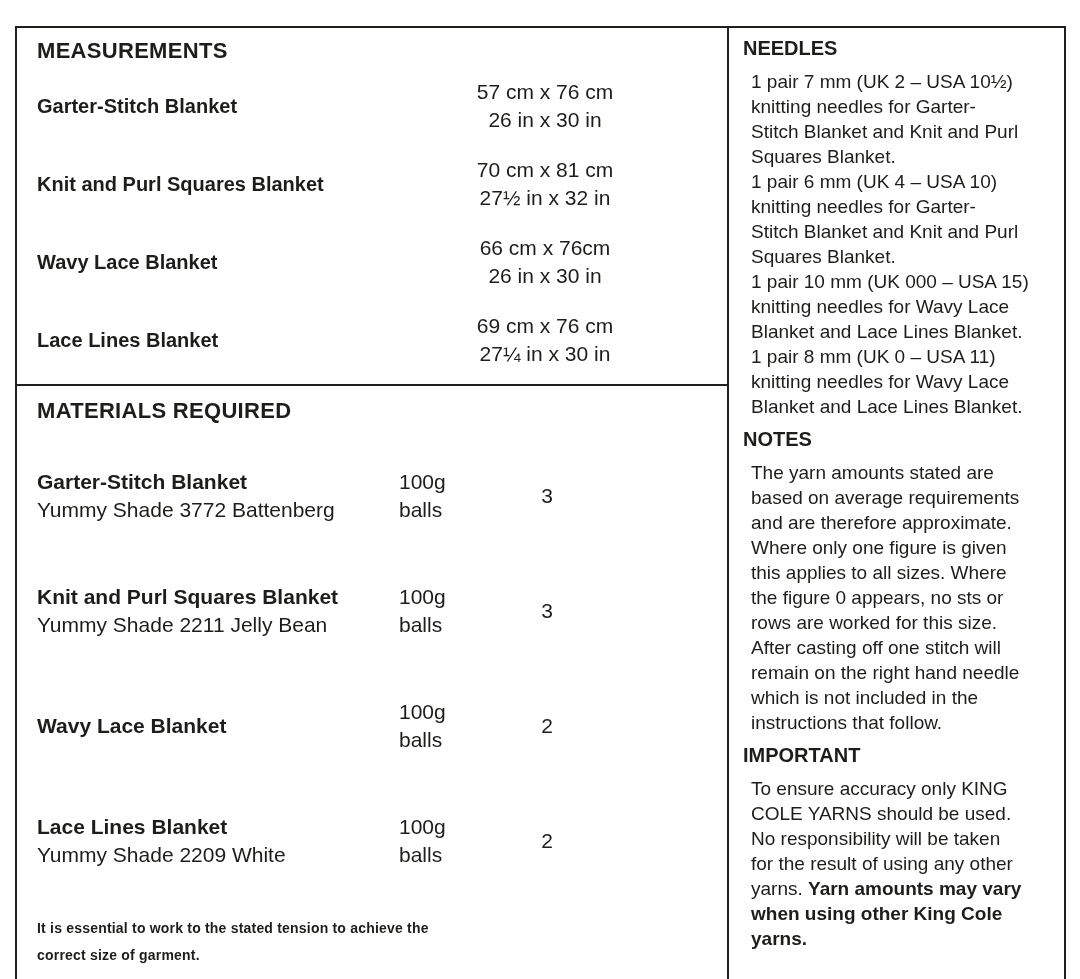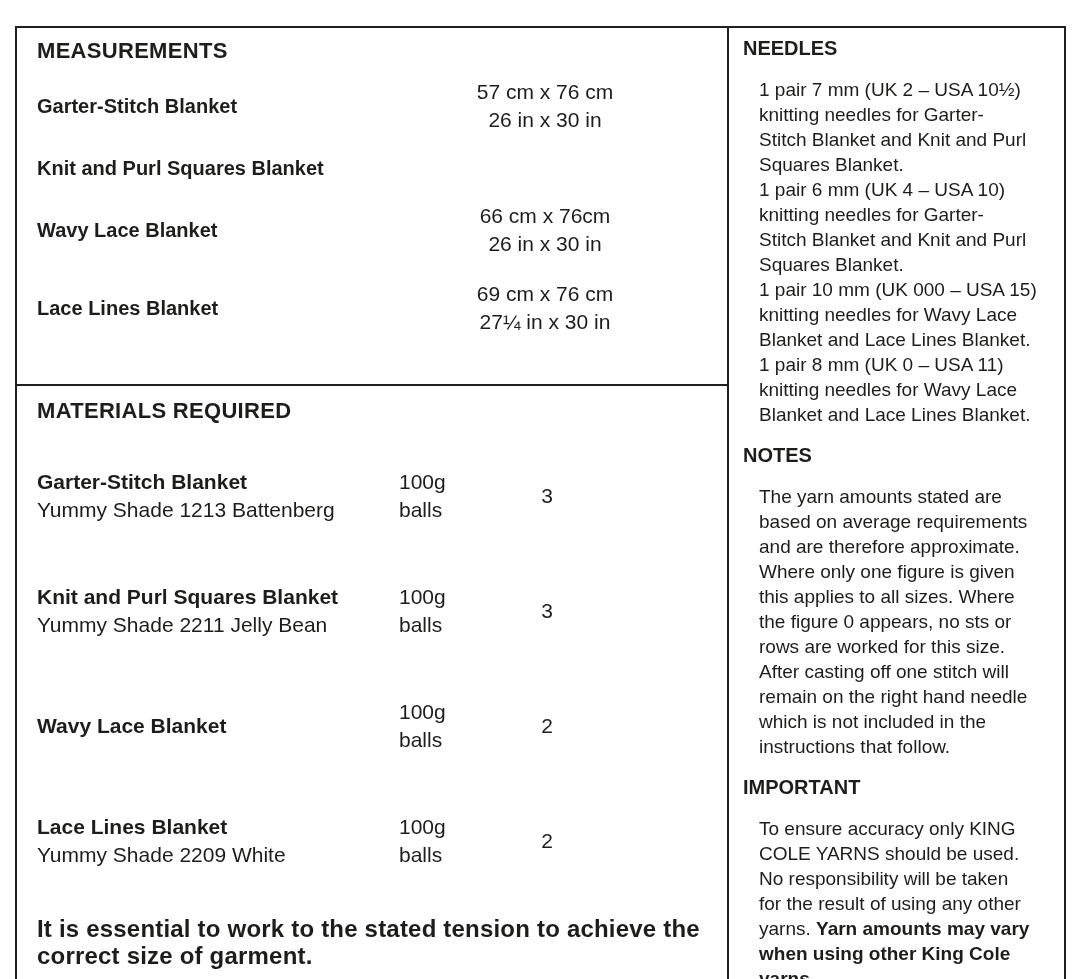--- a/index.html
+++ b/index.html
@@ -30,27 +30,27 @@
 
   
   .mat-row {
     display:grid; grid-template-columns:362px 88px 120px 1fr;
     margin-top:59px; align-items:center; font-size:21px; line-height:28px;
   }
   .mat-row.first { margin-top:44px; }
   .mat-name-bold { font-weight:bold; }
   .mat-qty { text-align:center; align-self:center; }
   .tension {
-    margin-top:46px; font-weight:bold; font-size:24px; line-height:27px;
+    margin-top:46px; font-weight:bold; font-size:14px; line-height:27px;
     white-space:pre; letter-spacing:0.2px;
   }
 
   
   .col-right { padding:8px 8px 0 14px; font-size:19px; line-height:25px; box-sizing:border-box; min-width:0; }
-  .rc-text { white-space:pre; margin:16px; }
+  .rc-text { white-space:pre; margin:8px; }
   .rc-gap { }
   .bold { font-weight:bold; }
 </style>
 </head>
 <body>
 
 <div class="page">
   <div class="doc">
 
     <div class="col-left">
@@ -61,20 +61,24 @@
         <div class="meas-row first">
           <div class="meas-name">Garter-Stitch Blanket</div>
           <div class="meas-size">
             <div>57 cm x 76 cm</div>
             <div>26 in x 30 in</div>
           </div>
         </div>
 
         <div class="meas-row">
           <div class="meas-name">Knit and Purl Squares Blanket</div>
+          <div class="meas-size">
+            <div>70 cm x 81 cm</div>
+            <div>27½ in x 32 in</div>
+          </div>
         </div>
 
         <div class="meas-row">
           <div class="meas-name">Wavy Lace Blanket</div>
           <div class="meas-size">
             <div>66 cm x 76cm</div>
             <div>26 in x 30 in</div>
           </div>
         </div>
 
@@ -86,21 +90,21 @@
           </div>
         </div>
       </div>
 
       <div class="sec-materials">
         <h2 class="h-left">MATERIALS REQUIRED</h2>
 
         <div class="mat-row first">
           <div>
             <div class="mat-name-bold">Garter-Stitch Blanket</div>
-            <div>Yummy Shade 1213 Battenberg</div>
+            <div>Yummy Shade 3772 Battenberg</div>
           </div>
           <div>
             <div>100g</div>
             <div>balls</div>
           </div>
           <div class="mat-qty">3</div>
           <div></div>
         </div>
 
         <div class="mat-row">

